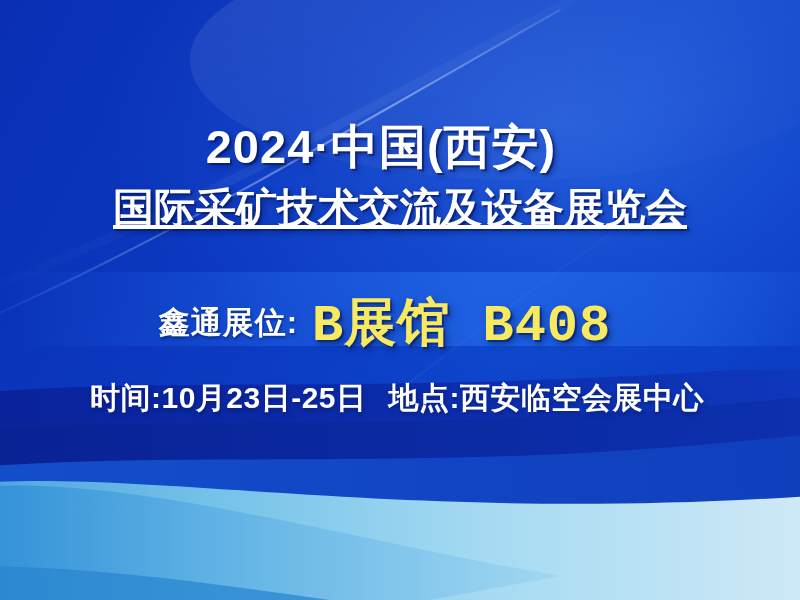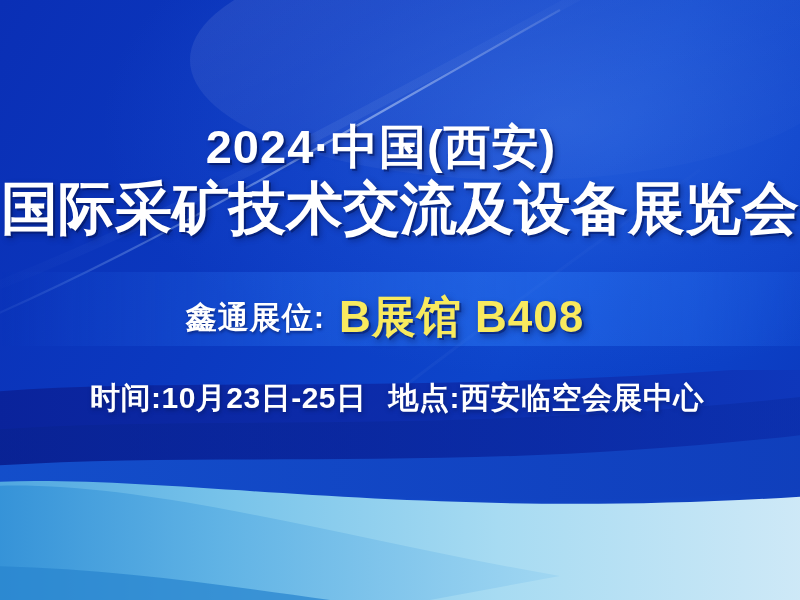--- a/index.html
+++ b/index.html
@@ -81,27 +81,28 @@
     letter-spacing: 1px;
     padding-right: 38px;
     text-shadow:
        2px 2px 0 rgba(4,22,92,0.55),
        3px 3px 5px rgba(3,18,80,0.45);
   }
 
   .title-line2 {
     display: block;
     color: #ffffff;
-    font-size: 57px;
+    font-size: 41px;
     line-height: 64px;
     font-weight: bold;
     letter-spacing: 0px;
     text-shadow:
        2px 2px 0 rgba(4,22,92,0.55),
        3px 3px 6px rgba(3,18,80,0.45);
+    text-decoration: underline;
   }
 
   .booth-row {
     position: absolute;
     left: 0;
     top: 288px;
     width: 800px;
     text-align: center;
     padding-right: 30px;
     white-space: nowrap;
@@ -112,28 +113,29 @@
     font-size: 31px;
     font-weight: bold;
     letter-spacing: 1px;
     vertical-align: middle;
     text-shadow: 1px 2px 3px rgba(3,18,80,0.55);
     margin-top: 45px;
   }
 
   .booth-value {
     color: #f8ea5e;
-    font-size: 44px;
+    font-size: 52px;
     font-weight: bold;
     letter-spacing: 1px;
     margin-left: 14px;
     vertical-align: middle;
     text-shadow:
        2px 2px 0 rgba(6,26,100,0.55),
        3px 4px 6px rgba(3,18,80,0.50);
+    font-family: Liberation Mono, monospace;
   }
 
   .info-row {
     position: absolute;
     left: 0;
     top: 378px;
     width: 800px;
     text-align: center;
     padding-right: 6px;
     white-space: nowrap;

